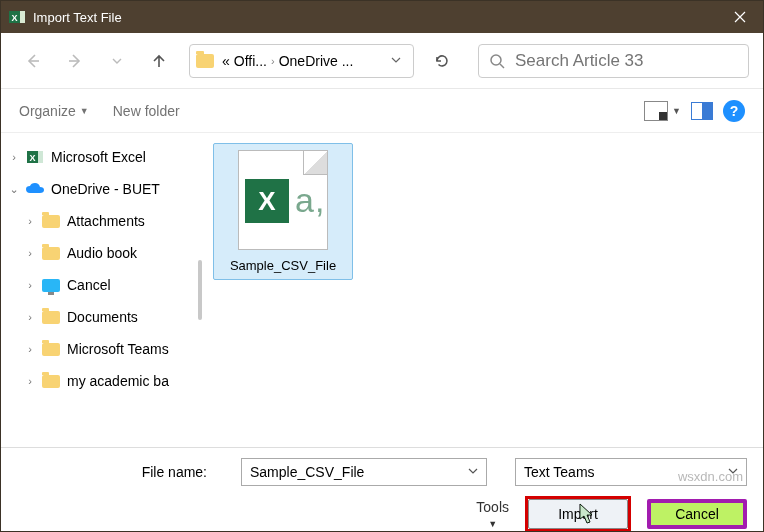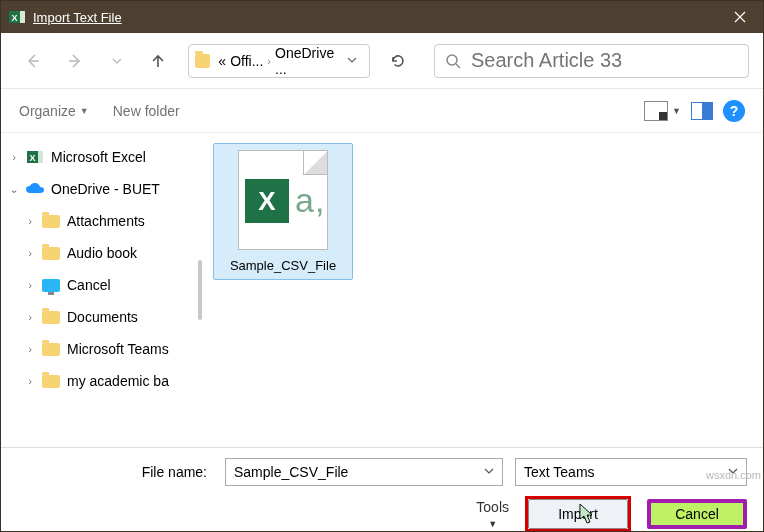--- a/index.html
+++ b/index.html
@@ -10,21 +10,21 @@
   }
   .titlebar {
     height: 32px; background: #4e4030; color: #fff;
     display: flex; align-items: center; padding: 0 0 0 8px;
     font-size: 13px;
   }
   .titlebar .excel-icon {
     width: 16px; height: 16px; margin-right: 8px;
     display: inline-flex; align-items: center; justify-content: center;
   }
-  .titlebar .title { flex: 1; text-decoration: underline; }
+  .titlebar .title { flex: 1; }
   .titlebar .win-btn {
     width: 46px; height: 32px; display: flex; align-items: center;
     justify-content: center; color: #fff; font-size: 14px;
   }
   .nav-row {
     height: 56px; display: flex; align-items: center; gap: 6px;
     padding: 0 14px; border-bottom: 1px solid #e8e8e8;
   }
   .nav-btn {
     width: 36px; height: 36px; border-radius: 4px; display: flex;
@@ -49,21 +49,21 @@
   .refresh-btn {
     width: 36px; height: 34px; display:flex; align-items:center;
     justify-content:center; color:#555; margin-left:4px;
   }
   .search-box {
     flex: 1; height: 34px; border: 1px solid #ccc; border-radius: 4px;
     display: flex; align-items: center; padding: 0 10px; gap: 8px;
     color: #888; margin-left: 12px;
   }
   .search-box input {
-    border: none; outline: none; flex: 1; font-size: 20px; color:#555;
+    border: none; outline: none; flex: 1; font-size: 17px; color:#555;
     background: transparent;
   }
   .toolbar-row {
     height: 44px; display: flex; align-items: center; padding: 0 18px;
     gap: 24px; border-bottom: 1px solid #eee;
   }
   .tb-link { color: #737373; font-size: 14px; display:flex; align-items:center; gap:4px; }
   .tb-link .dd { font-size: 9px; }
   .tb-right { margin-left: auto; display:flex; align-items:center; gap:10px; }
   .view-btn {
@@ -135,42 +135,42 @@
   }
   .file-thumb .a-comma {
     position:absolute; left:56px; top:30px; font-size:34px; color:#7aa88e;
     font-weight:300; letter-spacing:1px;
   }
   .bottom-panel {
     border-top:1px solid #ddd; padding:10px 16px 14px;
     display:flex; flex-direction:column; gap:10px; font-size:14px;
     position:relative;
   }
-  .row { display:flex; align-items:center; gap:12px; }
+  .row { display:flex; align-items:center; gap:28px; }
   .row .lbl { width:196px; text-align:right; padding-right:6px; }
   .combo {
     height:28px; border:1px solid #aaa; display:flex; align-items:center;
     padding:0 8px; background:#fff; position:relative;
   }
   .combo .dd { margin-left:auto; color:#666; font-size:10px; }
   .filename-combo { flex:1; max-width:280px; }
   .filter-combo { flex:1; max-width:232px; }
   .btn {
     height:30px; min-width:100px; border:4px solid #a21caf; background:#bef264;
     display:flex; align-items:center; justify-content:center; font-size:14px;
     border-radius:2px;
   }
   .btn-import-wrap {
     border:3px solid #d40000; padding:0; display:inline-block;
   }
   .btn-import-wrap .btn { border:1px solid #888; background:#eef2f6; }
   .tools { display:flex; align-items:center; gap:4px; color:#333;flex-direction:column; }
   .tools .dd { font-size:9px; }
   .watermark {
-    position:absolute; right:2px; top:468px; font-size:11px; color:#b8b8b8;
+    position:absolute; right:20px; top:468px; font-size:13px; color:#b8b8b8;
   }
   .cursor {
     position:absolute; left:578px; top:502px; width:16px; height:22px;
     pointer-events:none; z-index:50;
   }
 </style>
 </head>
 <body>
 
 <div class="window">

